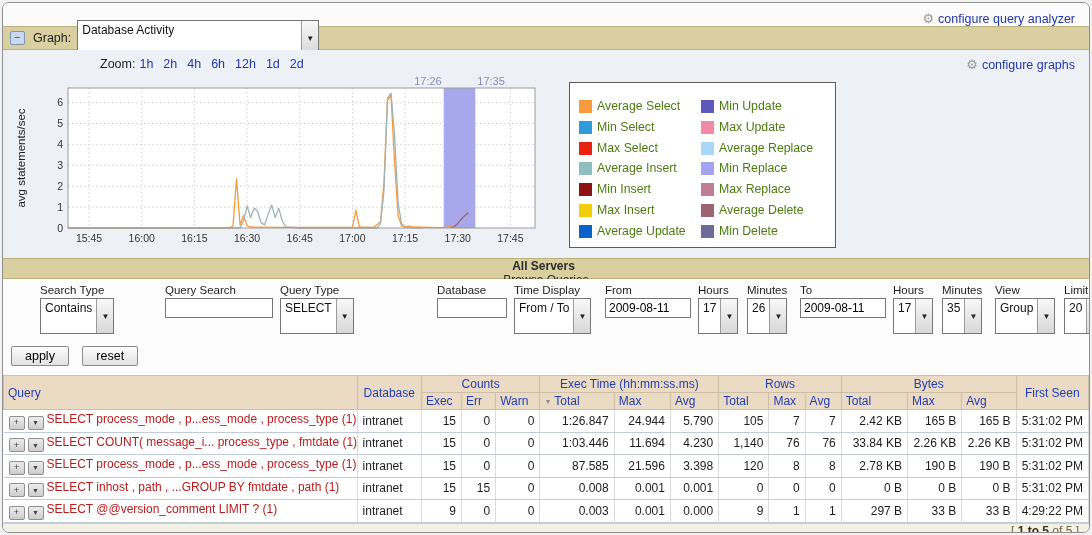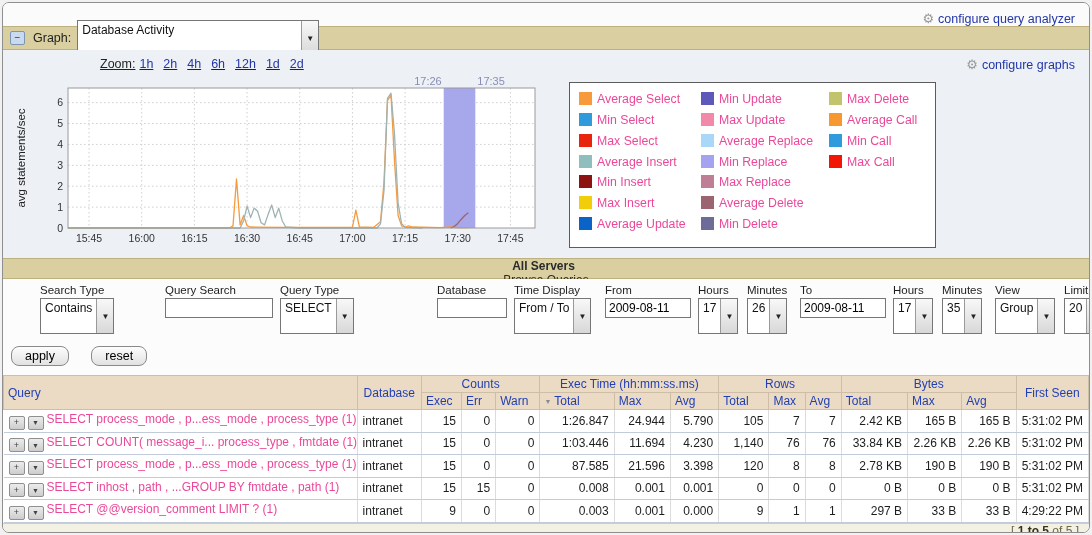--- a/index.html
+++ b/index.html
@@ -22,58 +22,58 @@
   .graph-bar .bar-label { margin-right:6px; }
 
   
   .sel { display:inline-flex; align-items:stretch; background:#fff; border:1px solid #767676; height:36px; cursor:pointer; }
   .sel-val { flex:1; font-size:12px; padding:2px 4px 0 4px; white-space:nowrap; overflow:hidden; color:#111; }
   .sel-btn { width:17px; display:flex; align-items:center; justify-content:center; font-size:8px; color:#222; background:linear-gradient(#f8f8f8,#d8d8d8); border-left:1px solid #9a9a9a; }
   .graph-sel { width:242px; }
 
   
   .graph-section { background:#edf1f6; padding-bottom:10px; }
-  .zoom-row { position:relative; height:24px; padding-top:7px; font-size:12.5px; color:#222;text-decoration:underline; }
+  .zoom-row { position:relative; height:24px; padding-top:7px; font-size:12.5px; color:#222; }
   .zoom-row .zoom-label { margin-left:97px; margin-right:4px; }
   .zoom-link { color:#2336a8; margin-right:10px; }
   .configure-graphs { position:absolute; right:14px; top:7px; font-size:12.5px; }
   .chart-row { display:flex; padding-left:8px; margin-top:2px; }
   .chart-svg { display:block; }
   .legend { margin-left:16px; margin-top:6px; background:#ffffff; border:1px solid #5c5c5c; padding:9px 6px 9px 9px; display:flex; height:166px; }
   .leg-col { display:flex; flex-direction:column; }
   .leg-col:nth-child(1){ width:122px; } .leg-col:nth-child(2){ width:128px; } .leg-col:nth-child(3){ width:100px; }
-  .leg-item { display:flex; align-items:flex-start; height:21px; font-size:12.3px; color:#ec4899; white-space:nowrap; }
+  .leg-item { display:flex; align-items:flex-end; height:21px; font-size:12.3px; color:#4d7c0f; white-space:nowrap; }
   .swatch { width:13px; height:13px; margin-right:5px; flex:none; }
 
   
   .browse-bar { height:21px; background:#d9cfa0; border-top:1px solid #bdb27f; border-bottom:1px solid #bdb27f; display:flex; align-items:center; padding:0 10px; font-size:12px; color:#2b2b2b;flex-direction:column; }
   .browse-bar .bold { font-weight:bold; margin-right:5px; }
   .pagination { margin-left:auto; color:#6f6840; }
   .pagination .pag-bold { font-weight:bold; color:#3a3312; }
 
   
   .filter-area { background:#fcfcfc; padding:5px 0 9px 8px; }
   .filter-row { display:flex;margin-left:29px; }
   .field { margin-right:7px; flex:none; }
   .field .f-label { font-size:11.5px; color:#1d1d1d; margin-bottom:2px; white-space:nowrap; }
   .field input { width:100%; height:20px; border:1px solid #767676; font-size:12px; padding:1px 3px; font-family:"Liberation Sans", sans-serif; }
   .btn-row { margin-top:12px; }
-  .btn { font-size:12.5px; padding:2px 13px; background:linear-gradient(#fdfdfd,#e2e2e2); border:1px solid #8a8a8a; border-radius:8px; margin-right:18px; cursor:pointer; font-family:"Liberation Sans", sans-serif; }
+  .btn { font-size:12.5px; padding:2px 13px; background:linear-gradient(#fdfdfd,#e2e2e2); border:1px solid #8a8a8a; border-radius:2px; margin-right:9px; cursor:pointer; font-family:"Liberation Sans", sans-serif; }
 
   
   table.qt { width:100%; border-collapse:collapse; table-layout:fixed; }
   .qt th { background:#ebdbc4; color:#2240b4; font-weight:normal; font-size:12px; padding:1px 4px; border:1px solid #cdbfa7; }
   .qt th.group { text-align:center; }
   .qt th.sub { text-align:left; }
   .qt th.main { text-align:left; vertical-align:middle; }
   .qt th.center { text-align:center; }
   .sort-icon { font-size:7px; color:#8a8a8a; margin-right:3px; vertical-align:1px; }
   .qt td { font-size:12px; color:#1d1d1d; padding:2px 5px; height:20px; border-bottom:1px solid #c2cbda; border-right:1px solid #dcdcdc; white-space:nowrap; overflow:hidden; }
   .qt td.td-num, .qt td.td-time { text-align:right; }
-  .qt td.td-q a { color:#ec4899; }
+  .qt td.td-q a { color:#b91c1c; }
   .mini { display:inline-block; width:16px; height:14px; background:linear-gradient(#ececec,#cdcdcd); border:1px solid #8f8f8f; border-radius:2px; font-size:9px; line-height:11px; text-align:center; color:#444; padding:0; margin-right:3px; vertical-align:-2px; cursor:pointer; font-family:"Liberation Sans", sans-serif; }
   .mini .tri { font-size:7px; }
 
   
   .footer { height:21px; background:#f3f0e4; border-top:1px solid #d5cdae; display:flex; align-items:center; justify-content:flex-end; padding-right:10px; font-size:12px; }
   .bottom-strip { flex:1; background:#e9e9e9; }
 </style>
 </head>
 <body>
 
@@ -194,38 +194,20 @@
             </div>
             <div class="leg-item">
               <span class="swatch" style="background: rgb(156, 100, 112);"></span>
               <span>Average Delete</span>
             </div>
             <div class="leg-item">
               <span class="swatch" style="background: rgb(111, 107, 153);"></span>
               <span>Min Delete</span>
             </div>
           </div>
-          <div class="leg-col">
-            <div class="leg-item">
-              <span class="swatch" style="background: rgb(194, 196, 108);"></span>
-              <span>Max Delete</span>
-            </div>
-            <div class="leg-item">
-              <span class="swatch" style="background: rgb(246, 152, 47);"></span>
-              <span>Average Call</span>
-            </div>
-            <div class="leg-item">
-              <span class="swatch" style="background: rgb(47, 155, 220);"></span>
-              <span>Min Call</span>
-            </div>
-            <div class="leg-item">
-              <span class="swatch" style="background: rgb(242, 22, 7);"></span>
-              <span>Max Call</span>
-            </div>
-          </div>
         </div>
     </div>
   </div>
 
   <div class="browse-bar">
     <span class="bold">All Servers</span>
     <span>Browse Queries</span>
     <span class="pagination"><span>[ </span><span class="pag-bold">1 to 5</span><span> of 5 ]</span></span>
   </div>
 

